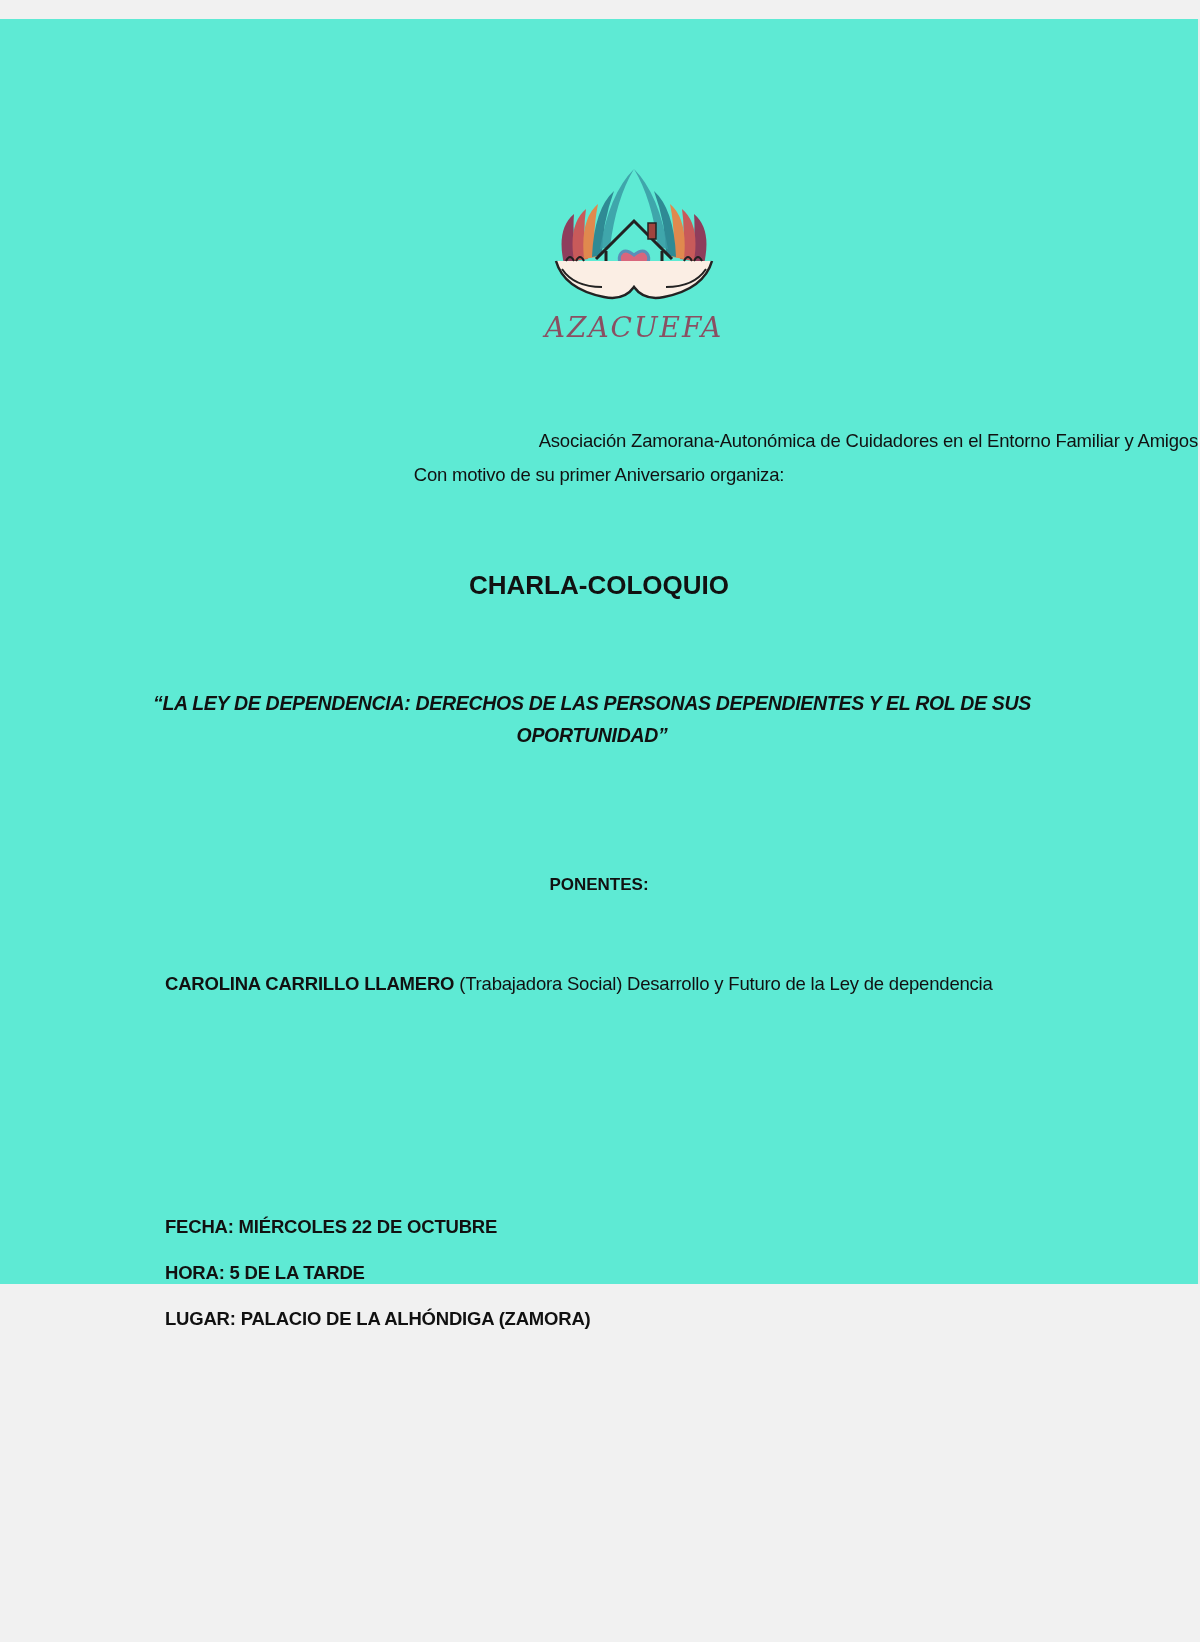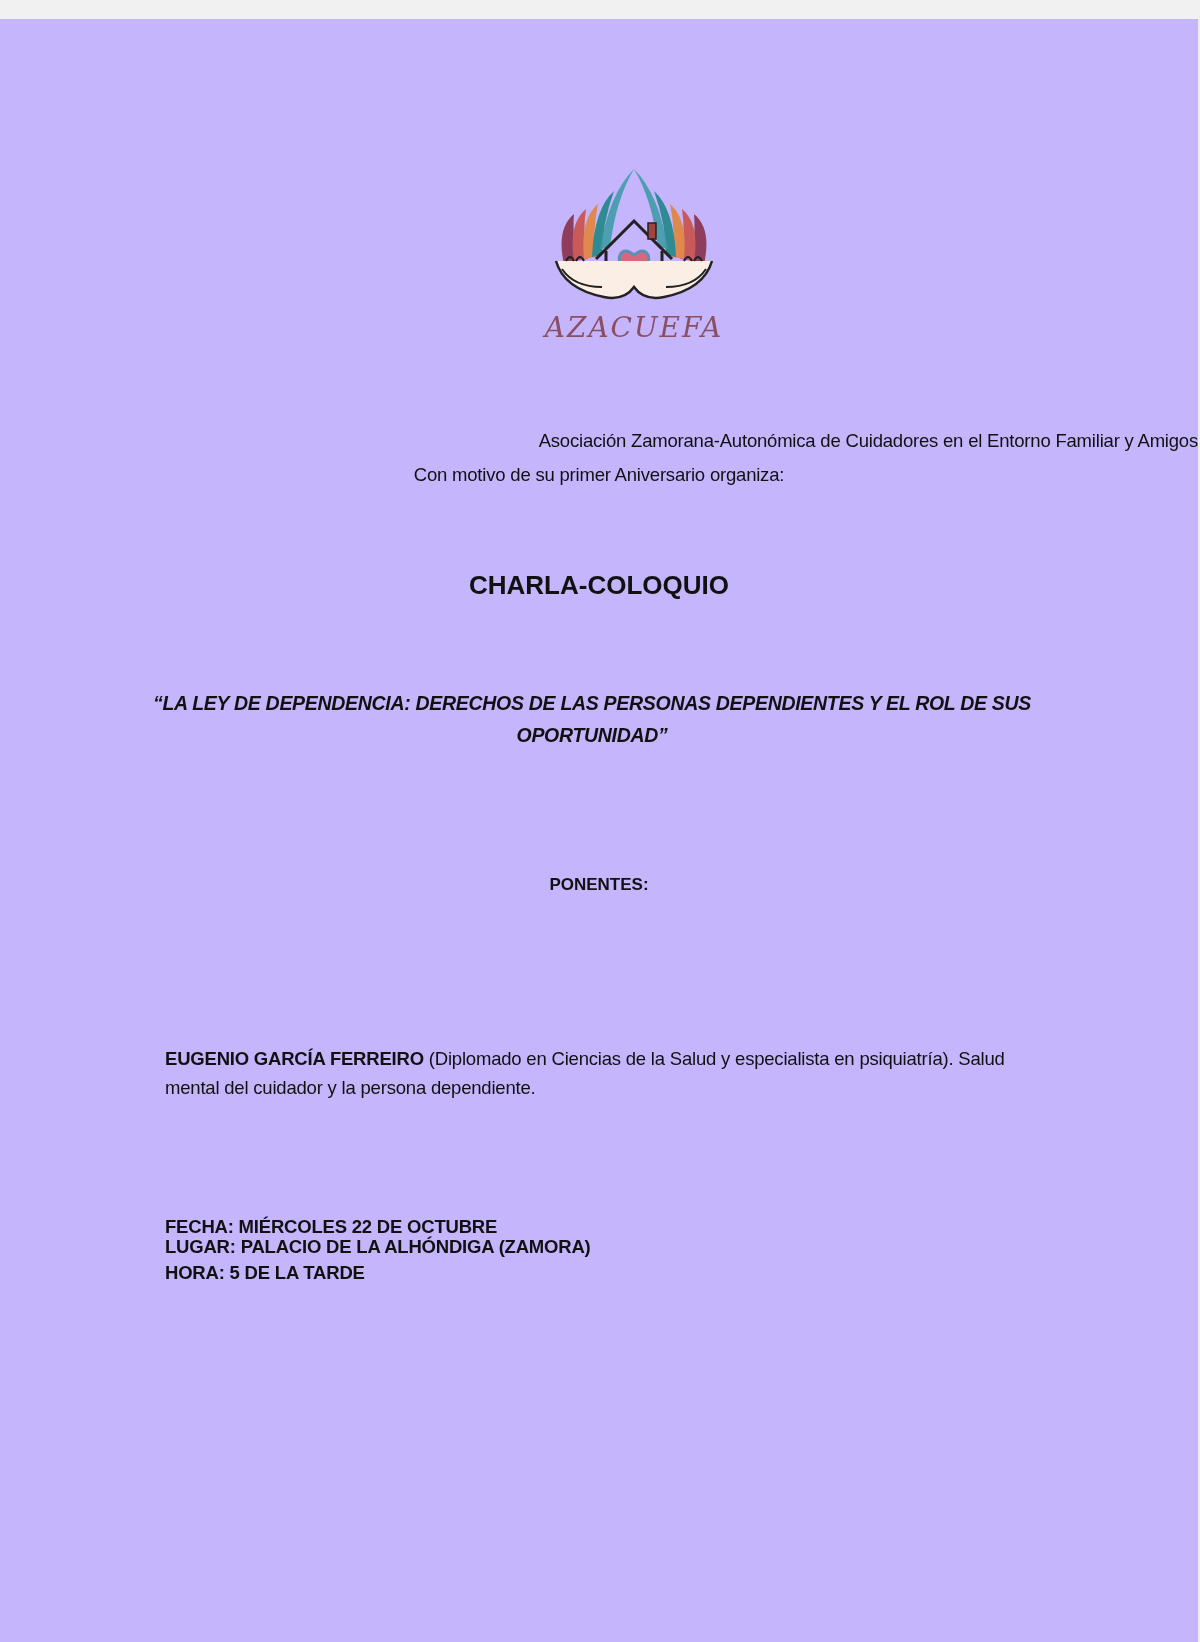--- a/index.html
+++ b/index.html
@@ -3,22 +3,22 @@
   <meta charset="utf-8">
   <style>
     html, body { margin: 0; padding: 0; }
     body {
       width: 1200px; height: 1642px; position: relative; overflow: hidden;
       background: #f1f1f1;
       font-family: "Liberation Sans", "DejaVu Sans", sans-serif;
       color: #111;
     }
     .page {
-      position: absolute; left: 0; top: 19px; width: 1198px; height: 1623px;
-      background: #c4b5fd;
+      position: absolute; left: 0; top: 19px; width: 1198px; height: 1265px;
+      background: #5eead4;
       border-right: 2px solid #ececec;
     }
     .abs { position: absolute; }
     .center { left: 0; right: 0; text-align: center; }
     .logo { left: 534px; top: 150px; width: 200px; height: 200px; }
     .logo-text {
       position: absolute; left: 0; right: 0; top: 142px; text-align: center;
       font-family: "DejaVu Serif", serif; font-style: italic; font-size: 28px;
       letter-spacing: 2px; color: #8a4f62;
     }
@@ -32,21 +32,21 @@
     .speakers-h { top: 856px; font-size: 17px; font-weight: bold; }
     .speaker {
       left: 165px; width: 860px; font-size: 18.5px; line-height: 29px; letter-spacing: -0.2px;
     }
     .speaker b { font-weight: bold; }
     .sp1 { top: 950px; }
     .sp2 { top: 1025px; }
     .detail { left: 165px; font-size: 18.5px; font-weight: bold; letter-spacing: -0.2px; }
     .d1 { top: 1197px; }
     .d2 { top: 1243px; }
-    .d3 { top: 1217px; }
+    .d3 { top: 1289px; }
     .slogan { top: 1418px; font-size: 18.5px; font-weight: bold; letter-spacing: -0.2px; }
   </style>
 </head>
 <body>
 
 <div class="page">
 
   <div class="abs logo">
     <svg width="200" height="145" viewBox="0 0 200 145">
 
@@ -77,21 +77,21 @@
 
   <div class="abs center org">Asociación Zamorana-Autonómica de Cuidadores en el Entorno  Familiar y Amigos</div>
   <div class="abs center motive">Con motivo de su primer Aniversario organiza:</div>
 
   <div class="abs center title">CHARLA-COLOQUIO</div>
 
   <div class="abs talk" style="text-align:center;">“LA LEY DE DEPENDENCIA: DERECHOS DE LAS PERSONAS DEPENDIENTES Y EL ROL DE SUS OPORTUNIDAD”</div>
 
   <div class="abs center speakers-h">PONENTES:</div>
 
-  <div class="abs speaker sp2">
-    <b>EUGENIO GARCÍA FERREIRO</b><span> (Diplomado en Ciencias de la Salud y especialista en psiquiatría). Salud mental del cuidador y la persona dependiente.</span>
+  <div class="abs speaker sp1">
+    <b>CAROLINA CARRILLO LLAMERO</b><span> (Trabajadora Social) Desarrollo y Futuro de la Ley de dependencia</span>
   </div>
 
   <div class="abs detail d1">FECHA: MIÉRCOLES 22 DE OCTUBRE</div>
   <div class="abs detail d2">HORA: 5 DE LA TARDE</div>
   <div class="abs detail d3">LUGAR: PALACIO DE LA ALHÓNDIGA (ZAMORA)</div>
 
 </div>
 
 </body></html>

